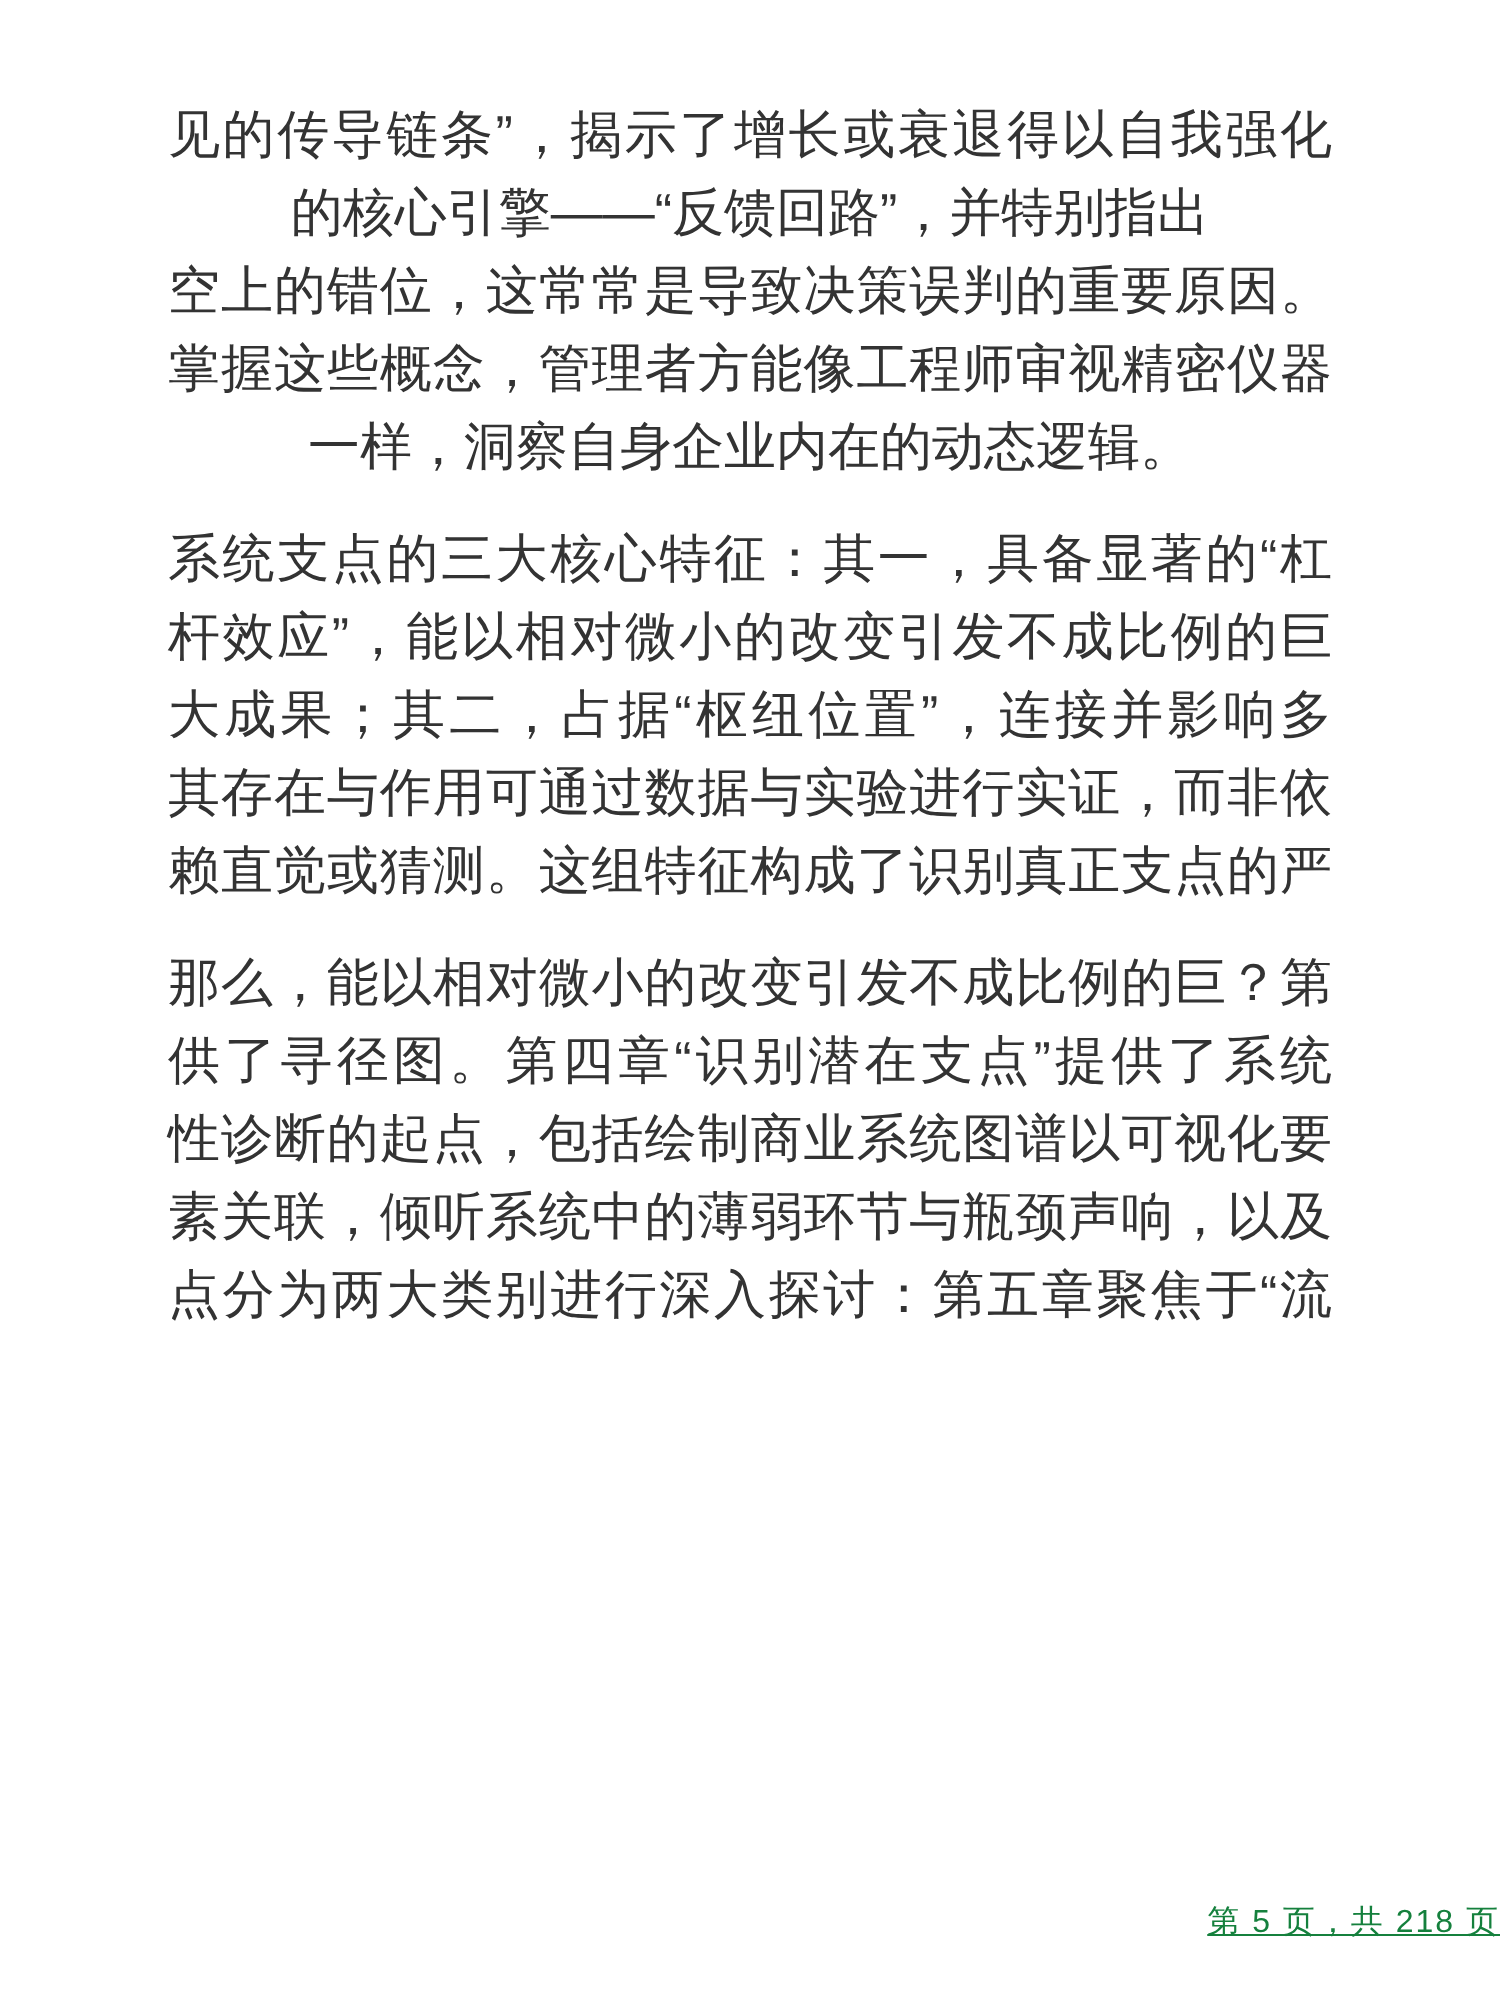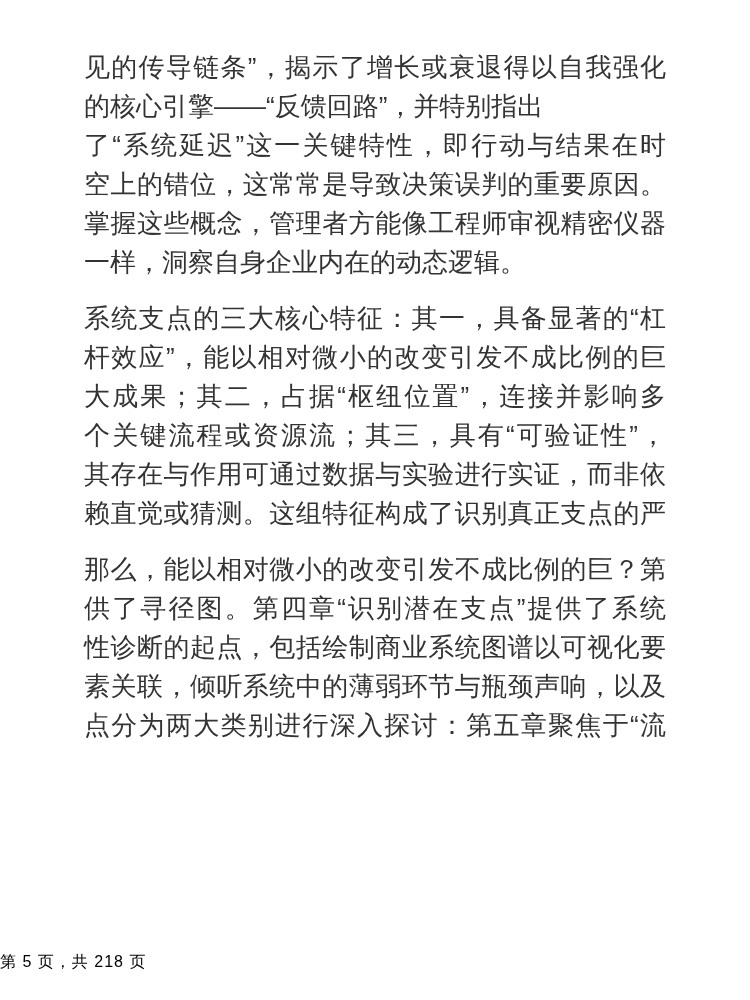--- a/index.html
+++ b/index.html
@@ -24,57 +24,56 @@
     font-size: 26px;
     line-height: 39px;
     text-align: justify;
   }
   p.para {
     margin: 0 0 17px 0;
     padding: 0;
   }
   .line {
     display: block;
-    text-align: left;
+    text-align: center;
   }
   
   .line.full {
     text-align: justify;
     text-align-last: justify;
   }
   .page-footer {
     position: absolute;
     left: 0;
     right: 0;
     top: 950px;
-    text-align: left;
+    text-align: right;
     font-size: 16px;
     line-height: 24px;
-    color: #000000;
+    color: #15803d;
     letter-spacing: 1px;
+    text-decoration: underline;
   }
 </style>
 </head>
 <body>
 
 <div class="page">
   <main class="body-text" id="page-body">
       <p class="para">
         <span class="line full">见的传导链条”，揭示了增长或衰退得以自我强化</span>
         <span class="line">的核心引擎——“反馈回路”，并特别指出</span>
-        <span class="line full">了“系统延迟”这一关键特性，即行动与结果在时</span>
         <span class="line full">空上的错位，这常常是导致决策误判的重要原因。</span>
         <span class="line full">掌握这些概念，管理者方能像工程师审视精密仪器</span>
         <span class="line">一样，洞察自身企业内在的动态逻辑。</span>
       </p>
       <p class="para">
         <span class="line full">系统支点的三大核心特征：其一，具备显著的“杠</span>
         <span class="line full">杆效应”，能以相对微小的改变引发不成比例的巨</span>
         <span class="line full">大成果；其二，占据“枢纽位置”，连接并影响多</span>
-        <span class="line full">个关键流程或资源流；其三，具有“可验证性”，</span>
         <span class="line full">其存在与作用可通过数据与实验进行实证，而非依</span>
         <span class="line full">赖直觉或猜测。这组特征构成了识别真正支点的严</span>
       </p>
       <p class="para">
         <span class="line full">那么，能以相对微小的改变引发不成比例的巨？第</span>
         <span class="line full">供了寻径图。第四章“识别潜在支点”提供了系统</span>
         <span class="line full">性诊断的起点，包括绘制商业系统图谱以可视化要</span>
         <span class="line full">素关联，倾听系统中的薄弱环节与瓶颈声响，以及</span>
         <span class="line full">点分为两大类别进行深入探讨：第五章聚焦于“流</span>
       </p>

